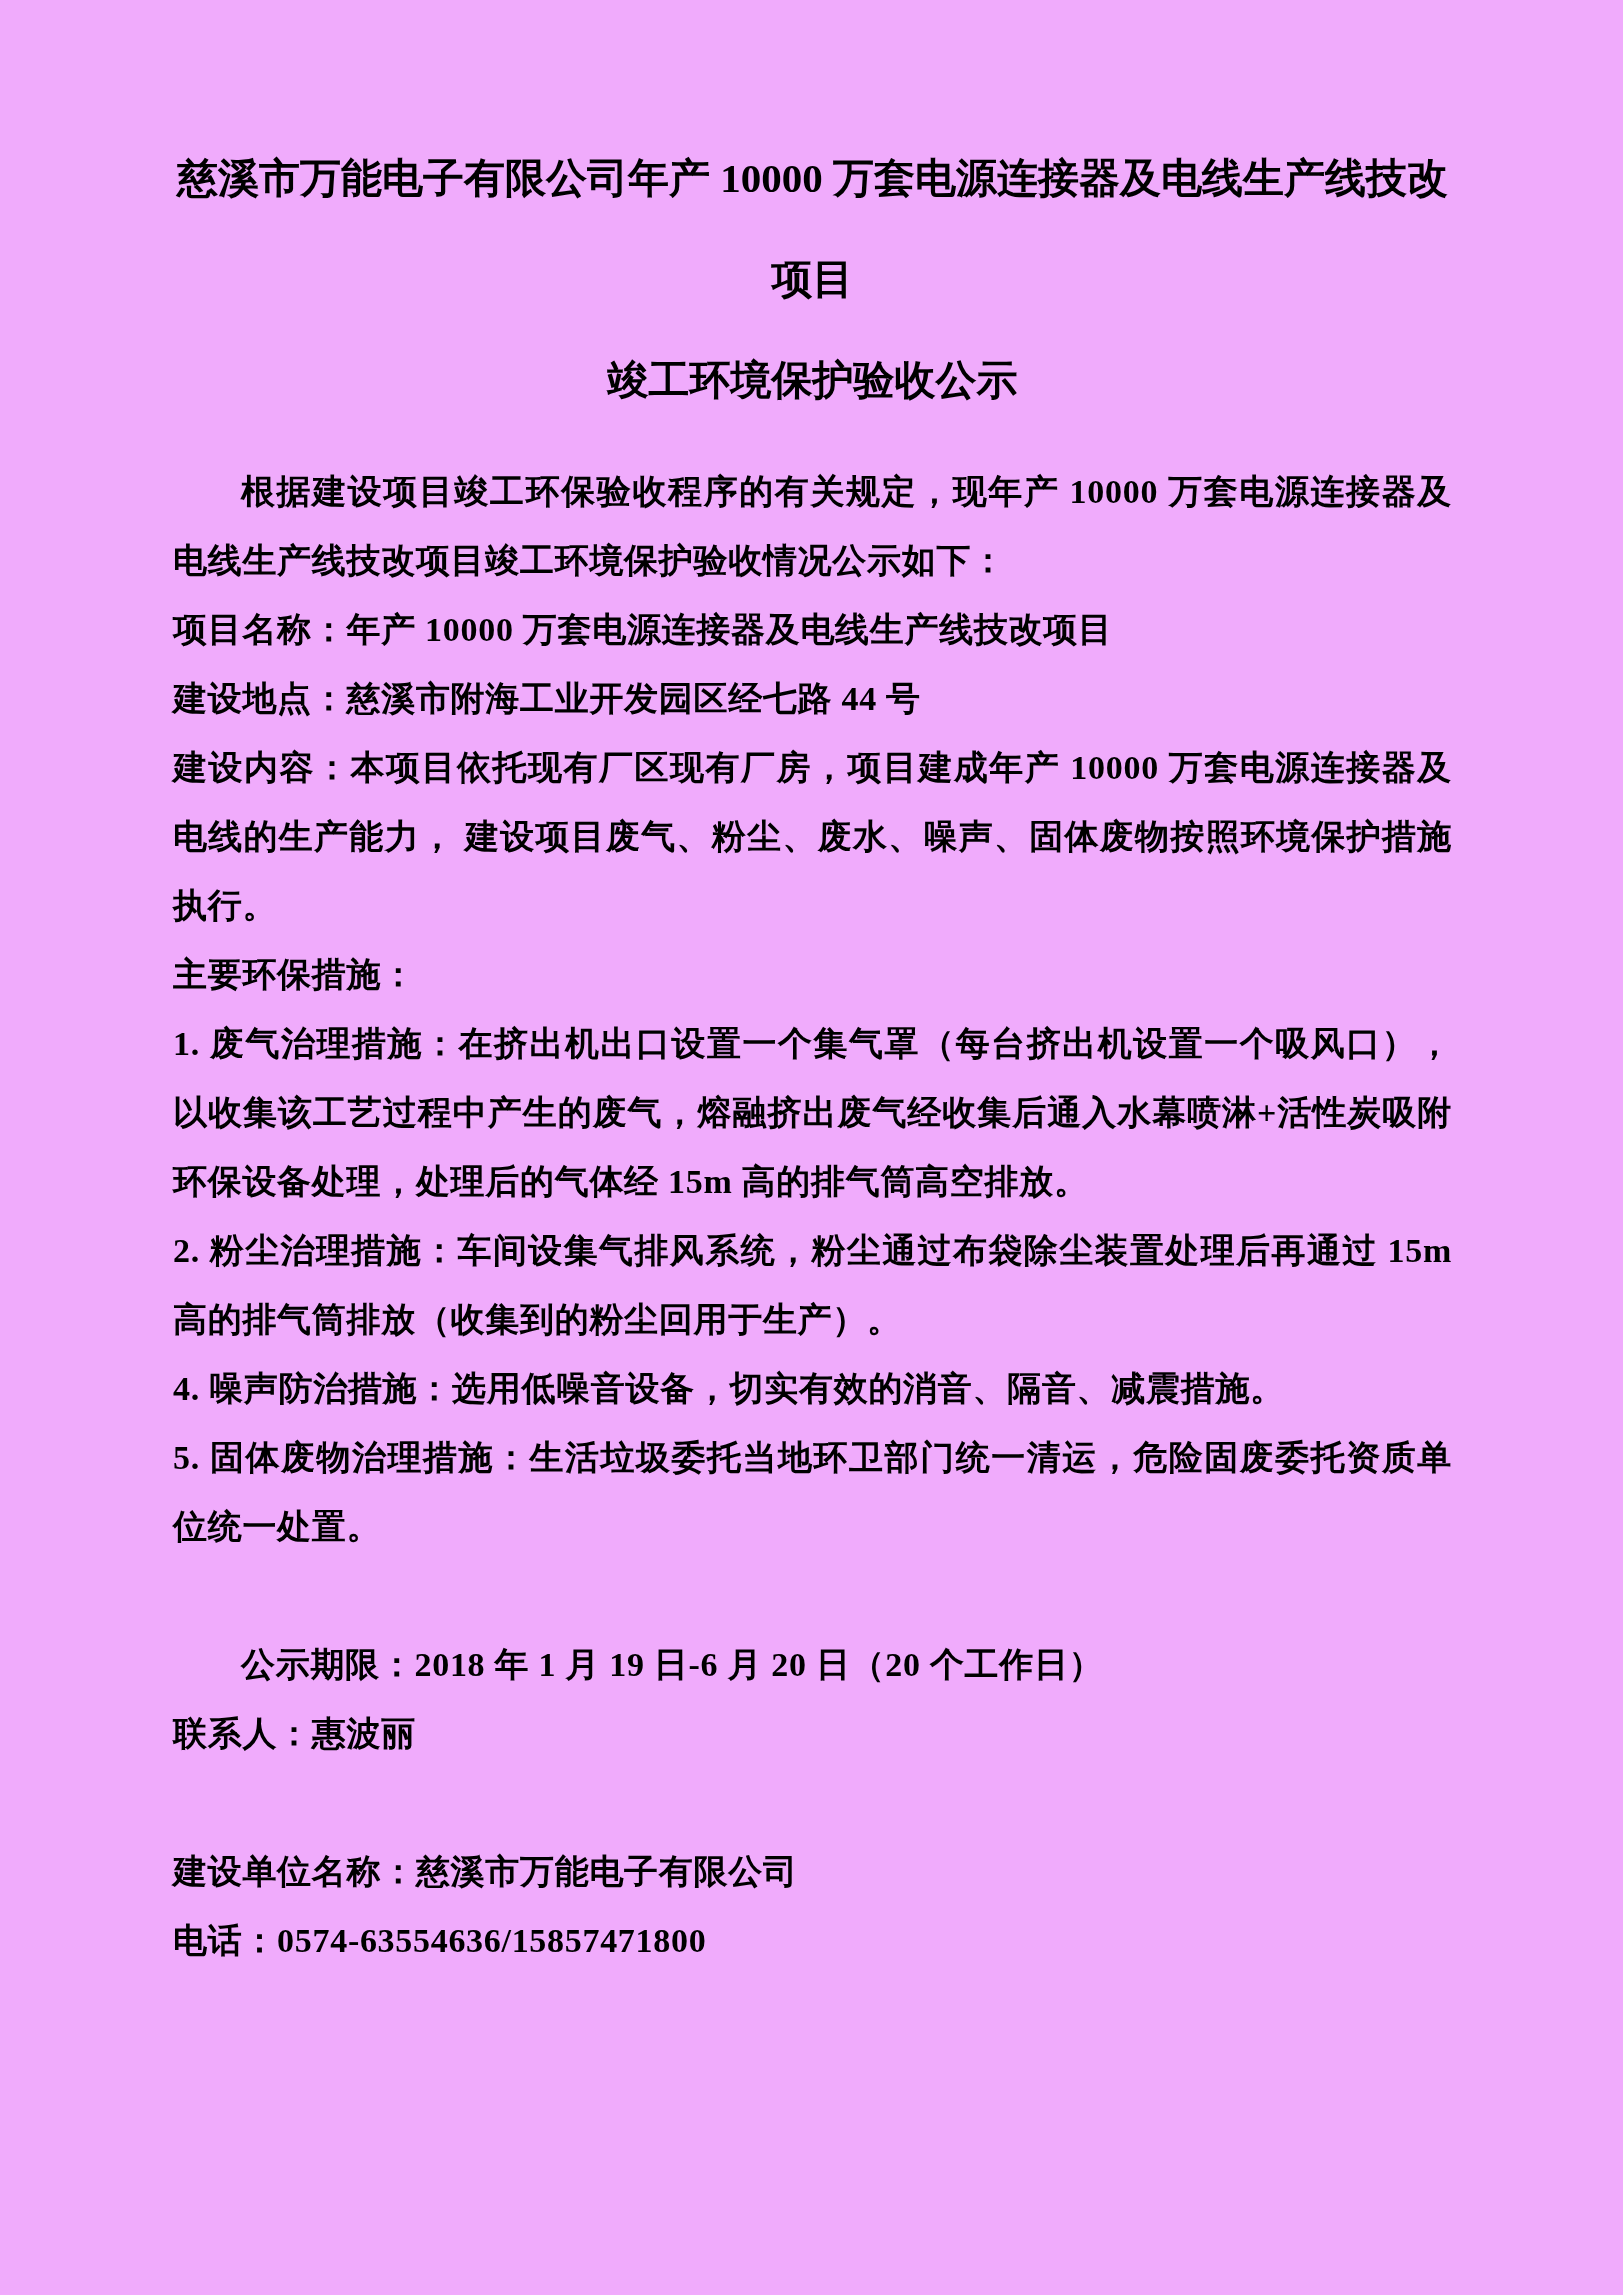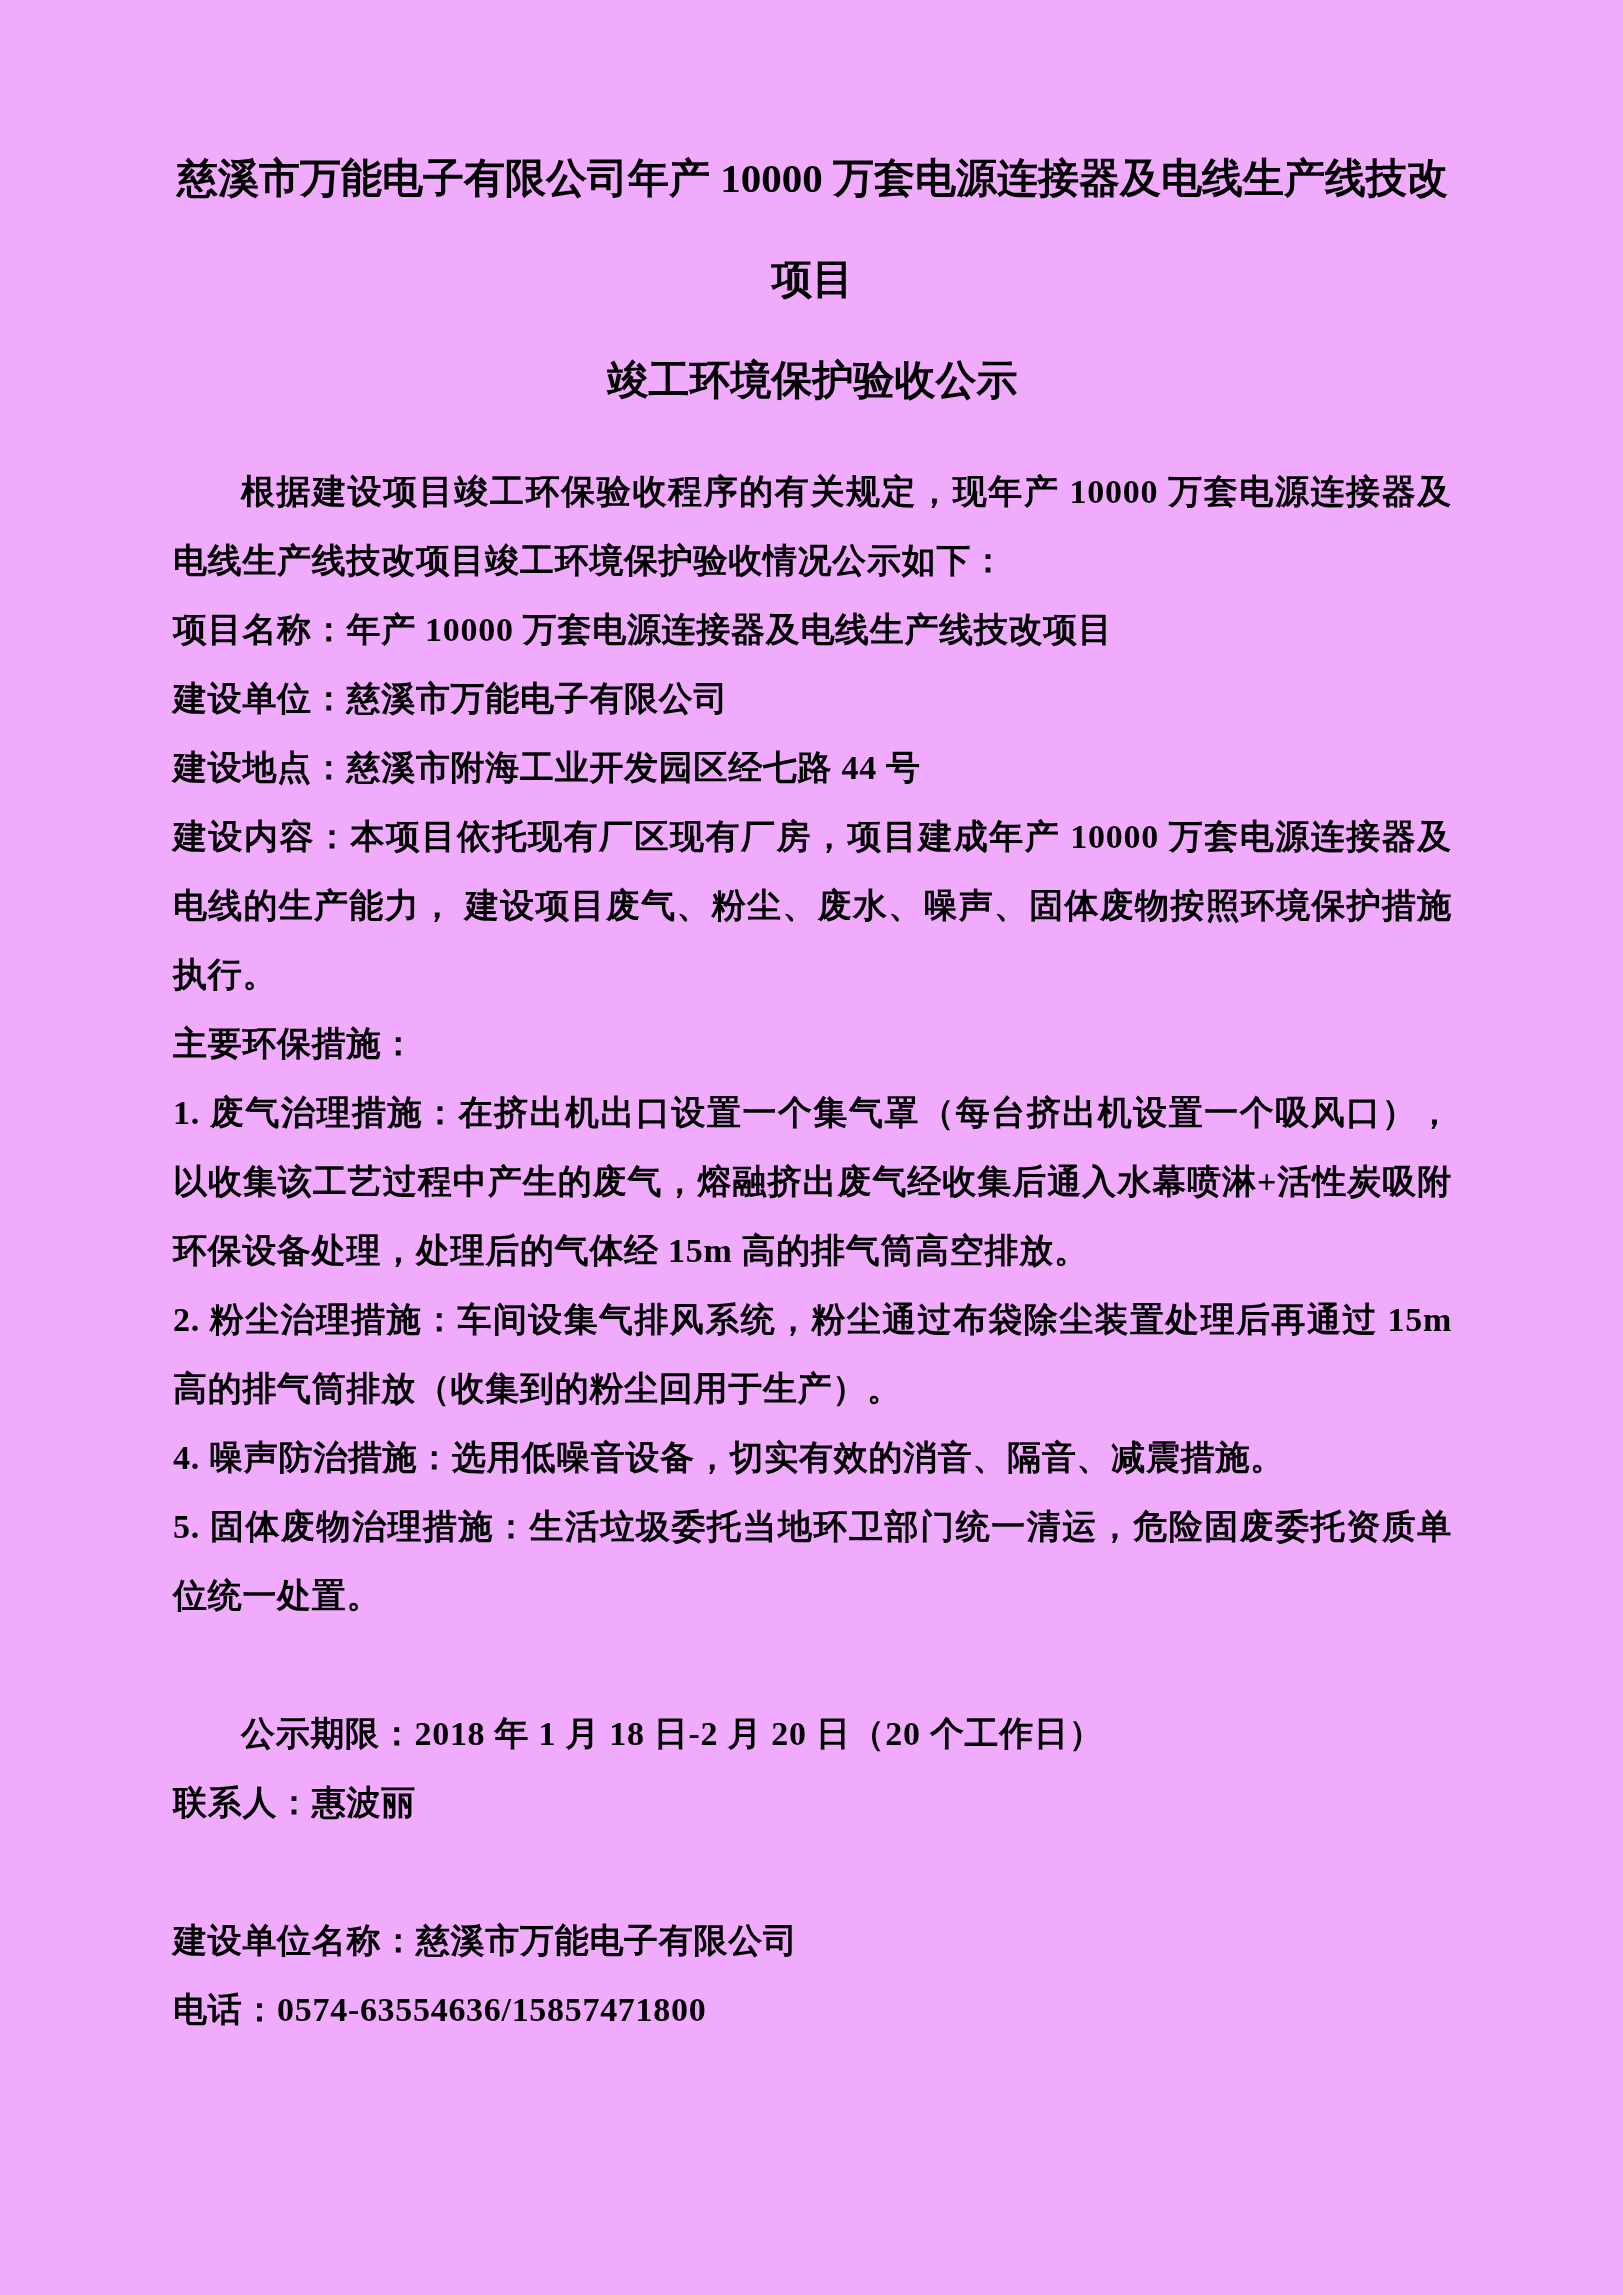--- a/index.html
+++ b/index.html
@@ -56,38 +56,37 @@
 
   <h1 class="doc-title">
     <span class="tline">慈溪市万能电子有限公司年产 10000 万套电源连接器及电线生产线技改项目</span>
     <span class="tline">竣工环境保护验收公示</span>
   </h1>
 
   <p class="body indent">根据建设项目竣工环保验收程序的有关规定，现年产 10000 万套电源连接器及电线生产线技改项目竣工环境保护验收情况公示如下：</p>
 
   <p class="body bold">项目名称：年产 10000 万套电源连接器及电线生产线技改项目</p>
 
-  <p class="body bold">建设单位：慈溪市万能电子有限公司</p>
 
   <p class="body bold">建设地点：慈溪市附海工业开发园区经七路 44 号</p>
 
   <p class="body">建设内容：本项目依托现有厂区现有厂房，项目建成年产 10000 万套电源连接器及电线的生产能力， 建设项目废气、粉尘、废水、噪声、固体废物按照环境保护措施执行。</p>
 
   <p class="body bold">主要环保措施：</p>
 
   <p class="body">1. 废气治理措施：在挤出机出口设置一个集气罩（每台挤出机设置一个吸风口），以收集该工艺过程中产生的废气，熔融挤出废气经收集后通入水幕喷淋+活性炭吸附环保设备处理，处理后的气体经 15m 高的排气筒高空排放。</p>
 
   <p class="body">2. 粉尘治理措施：车间设集气排风系统，粉尘通过布袋除尘装置处理后再通过 15m 高的排气筒排放（收集到的粉尘回用于生产）。</p>
 
 
   <p class="body">4. 噪声防治措施：选用低噪音设备，切实有效的消音、隔音、减震措施。</p>
 
   <p class="body">5. 固体废物治理措施：生活垃圾委托当地环卫部门统一清运，危险固废委托资质单位统一处置。</p>
 
-  <p class="body bold indent gap">公示期限：2018 年 1 月 18 日-2 月 20 日（20 个工作日）</p>
+  <p class="body bold indent gap">公示期限：2018 年 1 月 19 日-6 月 20 日（20 个工作日）</p>
 
 
   <p class="body">联系人：惠波丽</p>
 
   <p class="body gap">建设单位名称：慈溪市万能电子有限公司</p>
 
   <p class="body">电话：0574-63554636/15857471800</p>
 
 </div>
 

